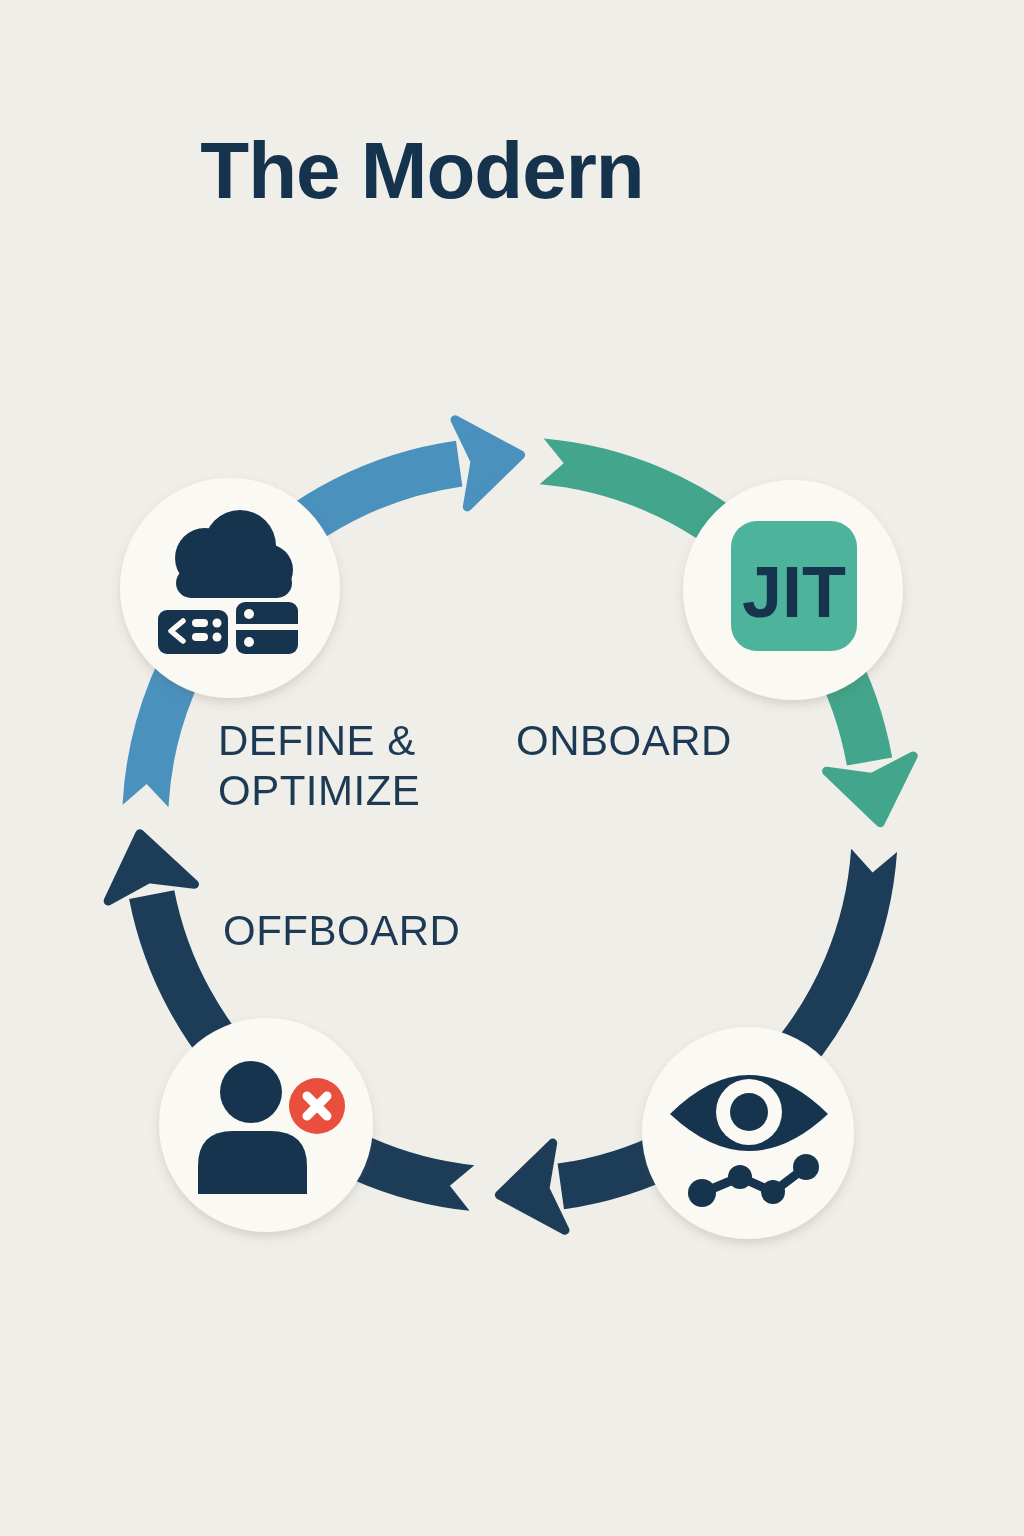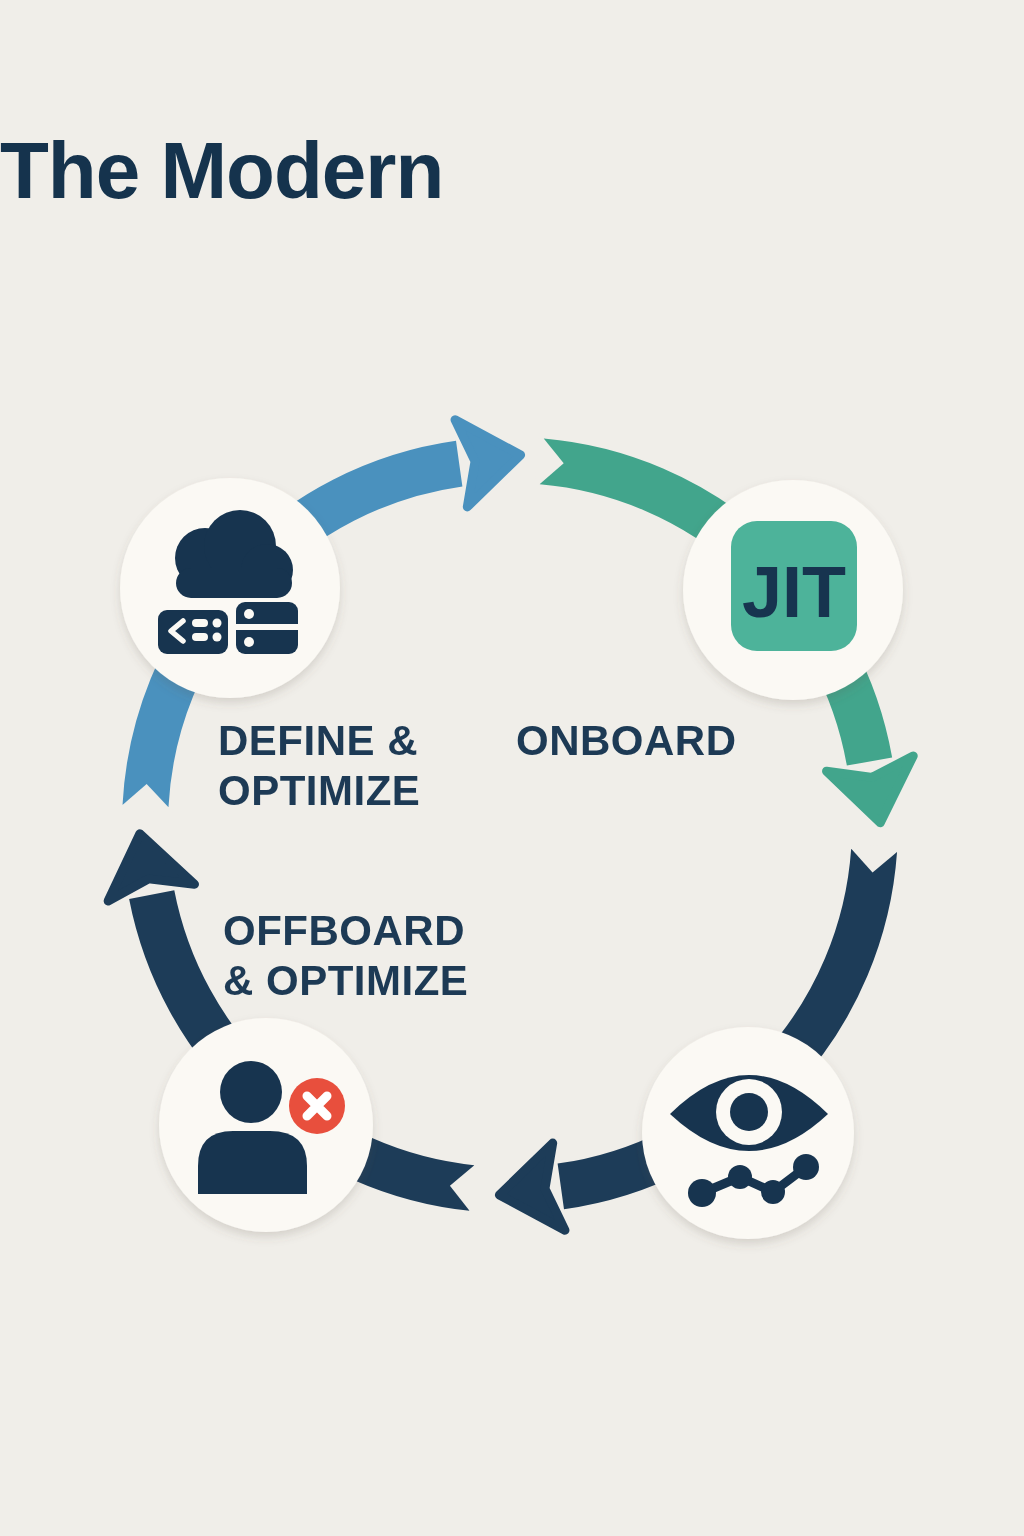--- a/index.html
+++ b/index.html
@@ -6,30 +6,30 @@
   .canvas {
     position:relative;
     width:1024px; height:1536px;
     background:#f0eee9;
     overflow:hidden;
     font-family:"Liberation Sans", sans-serif;
   }
   .title {
     position:absolute;
     left:0; top:122px; width:844px;
-    text-align:left;
+    text-align:center;
     font-size:80px; line-height:98px;
     font-weight:bold;
     letter-spacing:-1px;
     color:#15334d;
   }
   .title span { display:block; }
   .stage-label {
     position:absolute;
-    font-weight:bold;
+    font-weight:normal;
     color:#1d3a55;
     font-size:42px; line-height:50px;
     letter-spacing:0.5px;
     white-space:nowrap;
   }
   .stage-label span { display:block; }
   .lbl-define   { left:218px; top:716px; text-align:left; }
   .lbl-onboard  { left:516px; top:716px; width:380px; text-align:left; }
   .lbl-offboard { left:223px; top:906px; text-align:left; }
   .lbl-monitor  { left:515px; top:906px; width:360px; text-align:center; }
@@ -135,16 +135,15 @@
     <span>DEFINE &amp;</span>
     <span>OPTIMIZE</span>
   </div>
   <div class="stage-label lbl-onboard">
     <span>ONBOARD</span>
   </div>
   <div class="stage-label lbl-monitor">
   </div>
   <div class="stage-label lbl-offboard">
     <span>OFFBOARD</span>
-    <span>&amp; OPTIMIZE</span>
   </div>
 
 </div>
 
 </body></html>

